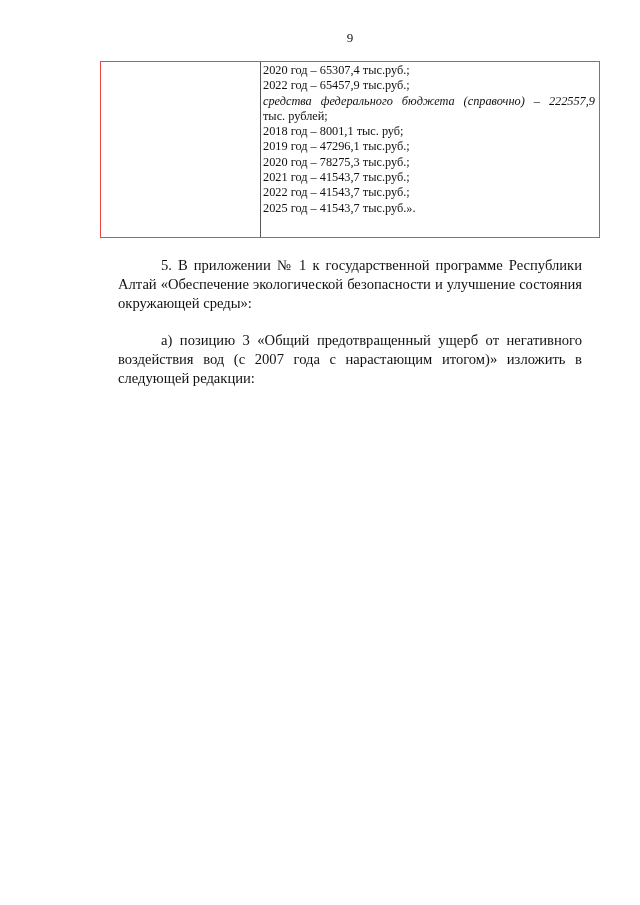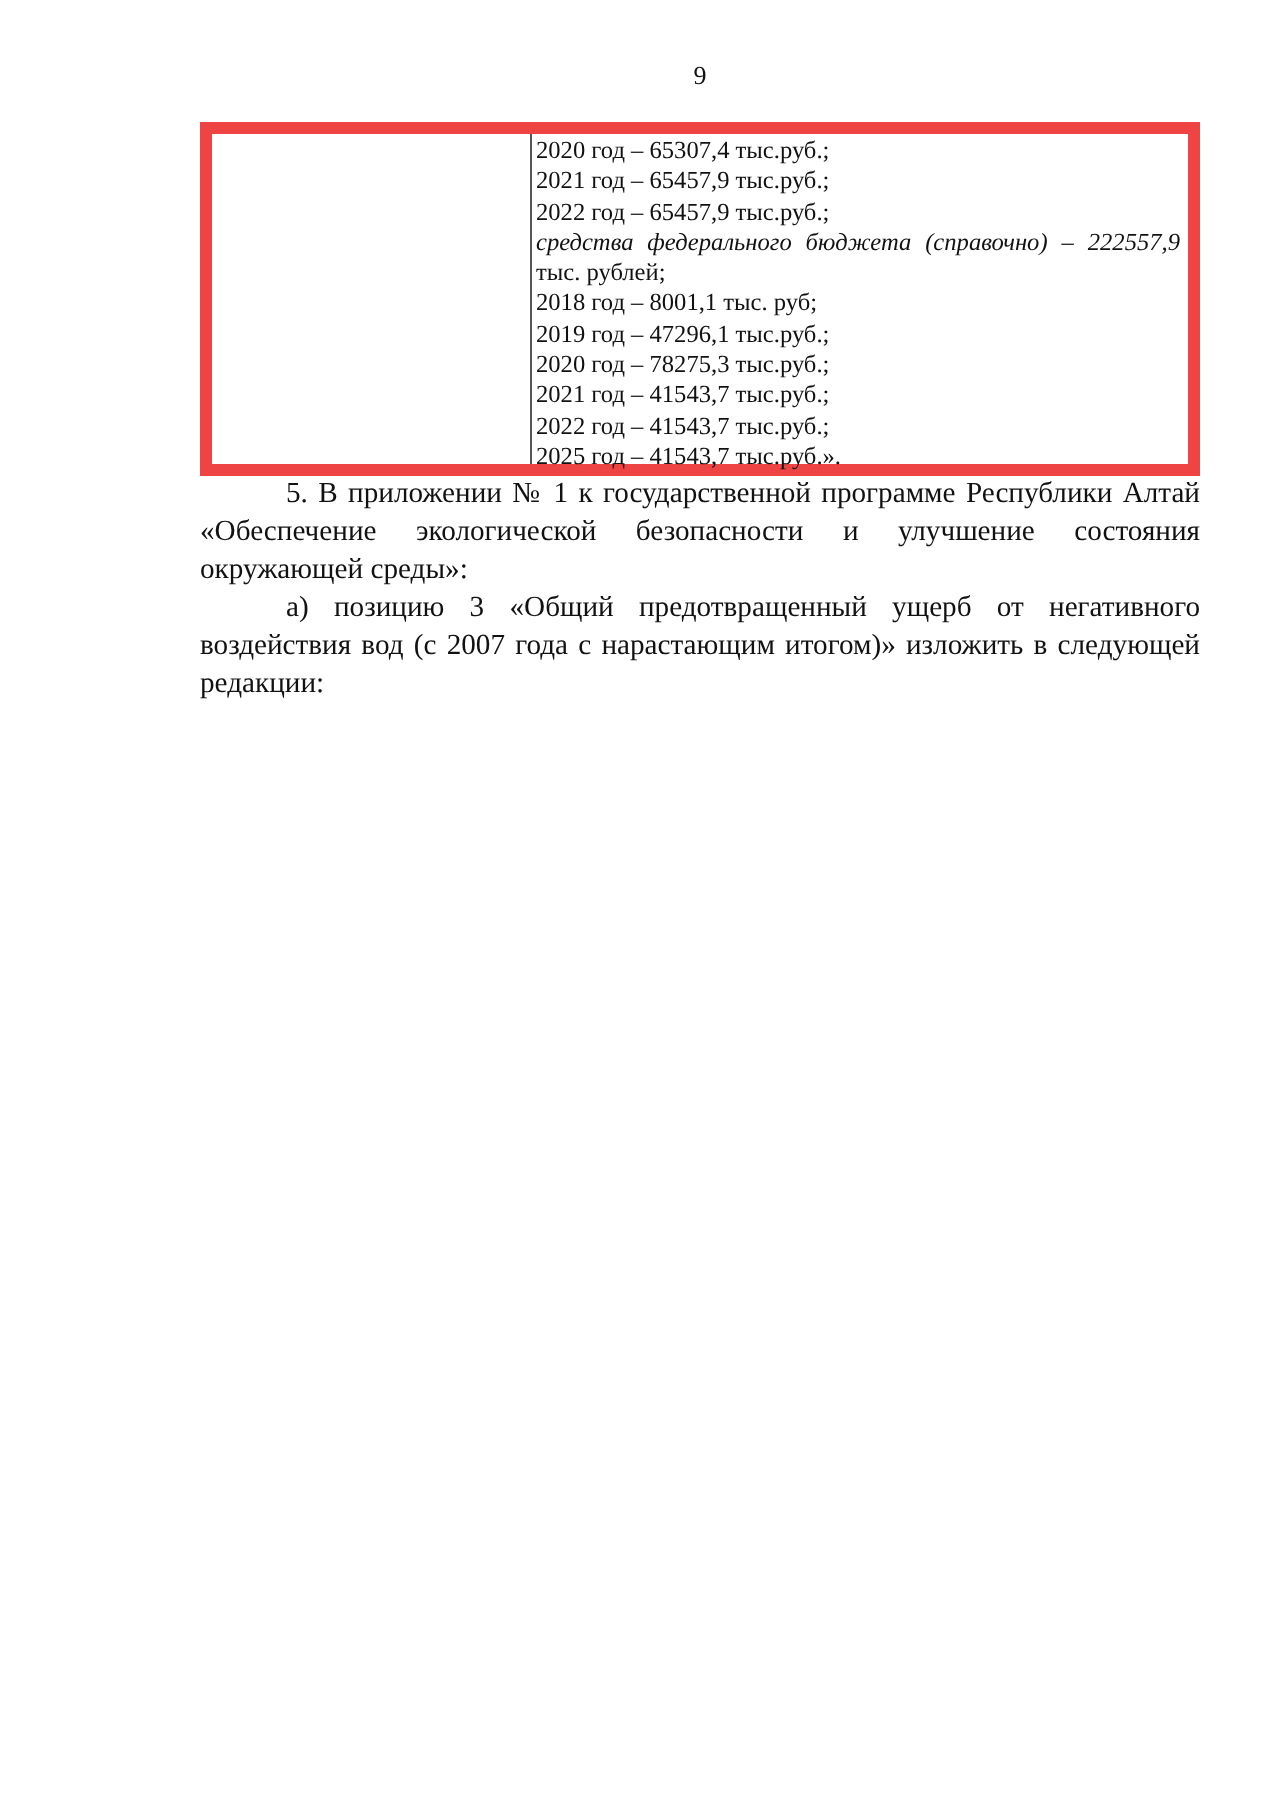--- a/index.html
+++ b/index.html
@@ -1,42 +1,41 @@
 <!DOCTYPE html>
 <html><head>
   <meta charset="utf-8">
   <style>
     html, body { margin: 0; padding: 0; background: #ffffff; }
     body { width: 640px; height: 905px; position: relative; overflow: hidden;
            font-family: "Liberation Serif", "DejaVu Serif", serif; color: #111; }
     .page-number { position: absolute; top: 30px; left: 0; width: 700px; text-align: center;
                    font-size: 13px; }
     .budget-table { position: absolute; left: 100px; top: 61px; width: 500px; height: 177px;
-                    border: 6px solid #ef4444; border-collapse: collapse; box-sizing: border-box; }
+                    border: 1px solid #ef4444; border-collapse: collapse; box-sizing: border-box; }
     .cell-left { position: absolute; left: 0; top: 0; width: 159px; height: 100%;
                  border-right: 1px solid #555; }
     .cell-right { position: absolute; left: 162px; top: 1px; right: 4px;
                   font-size: 12.3px; line-height: 15.3px; }
     .line { white-space: nowrap; }
     .justify { text-align: justify; text-align-last: justify; white-space: normal; font-style: italic; }
     .body-text { position: absolute; left: 100px; top: 238px; width: 500px;
                  font-size: 14.6px; line-height: 19px; }
-    .para { text-align: justify; margin: 0; }
+    .para { text-align: justify; margin: 18px; }
     .indent { text-indent: 43px; }
   </style>
 </head>
 <body>
 
 <div class="page-number">9</div>
 
 <div class="budget-table">
   <div class="cell-left"></div>
   <div class="cell-right">
     <div class="line">2020 год – 65307,4 тыс.руб.;</div>
-    <div class="line">2021 год – 65457,9 тыс.руб.;</div>
     <div class="line">2022 год – 65457,9 тыс.руб.;</div>
     <div class="line justify">средства федерального бюджета (справочно) – 222557,9</div>
     <div class="line">тыс. рублей;</div>
     <div class="line">2018 год – 8001,1 тыс. руб;</div>
     <div class="line">2019 год – 47296,1 тыс.руб.;</div>
     <div class="line">2020 год – 78275,3 тыс.руб.;</div>
     <div class="line">2021 год – 41543,7 тыс.руб.;</div>
     <div class="line">2022 год – 41543,7 тыс.руб.;</div>
     <div class="line">2025 год – 41543,7 тыс.руб.».</div>
   </div>

